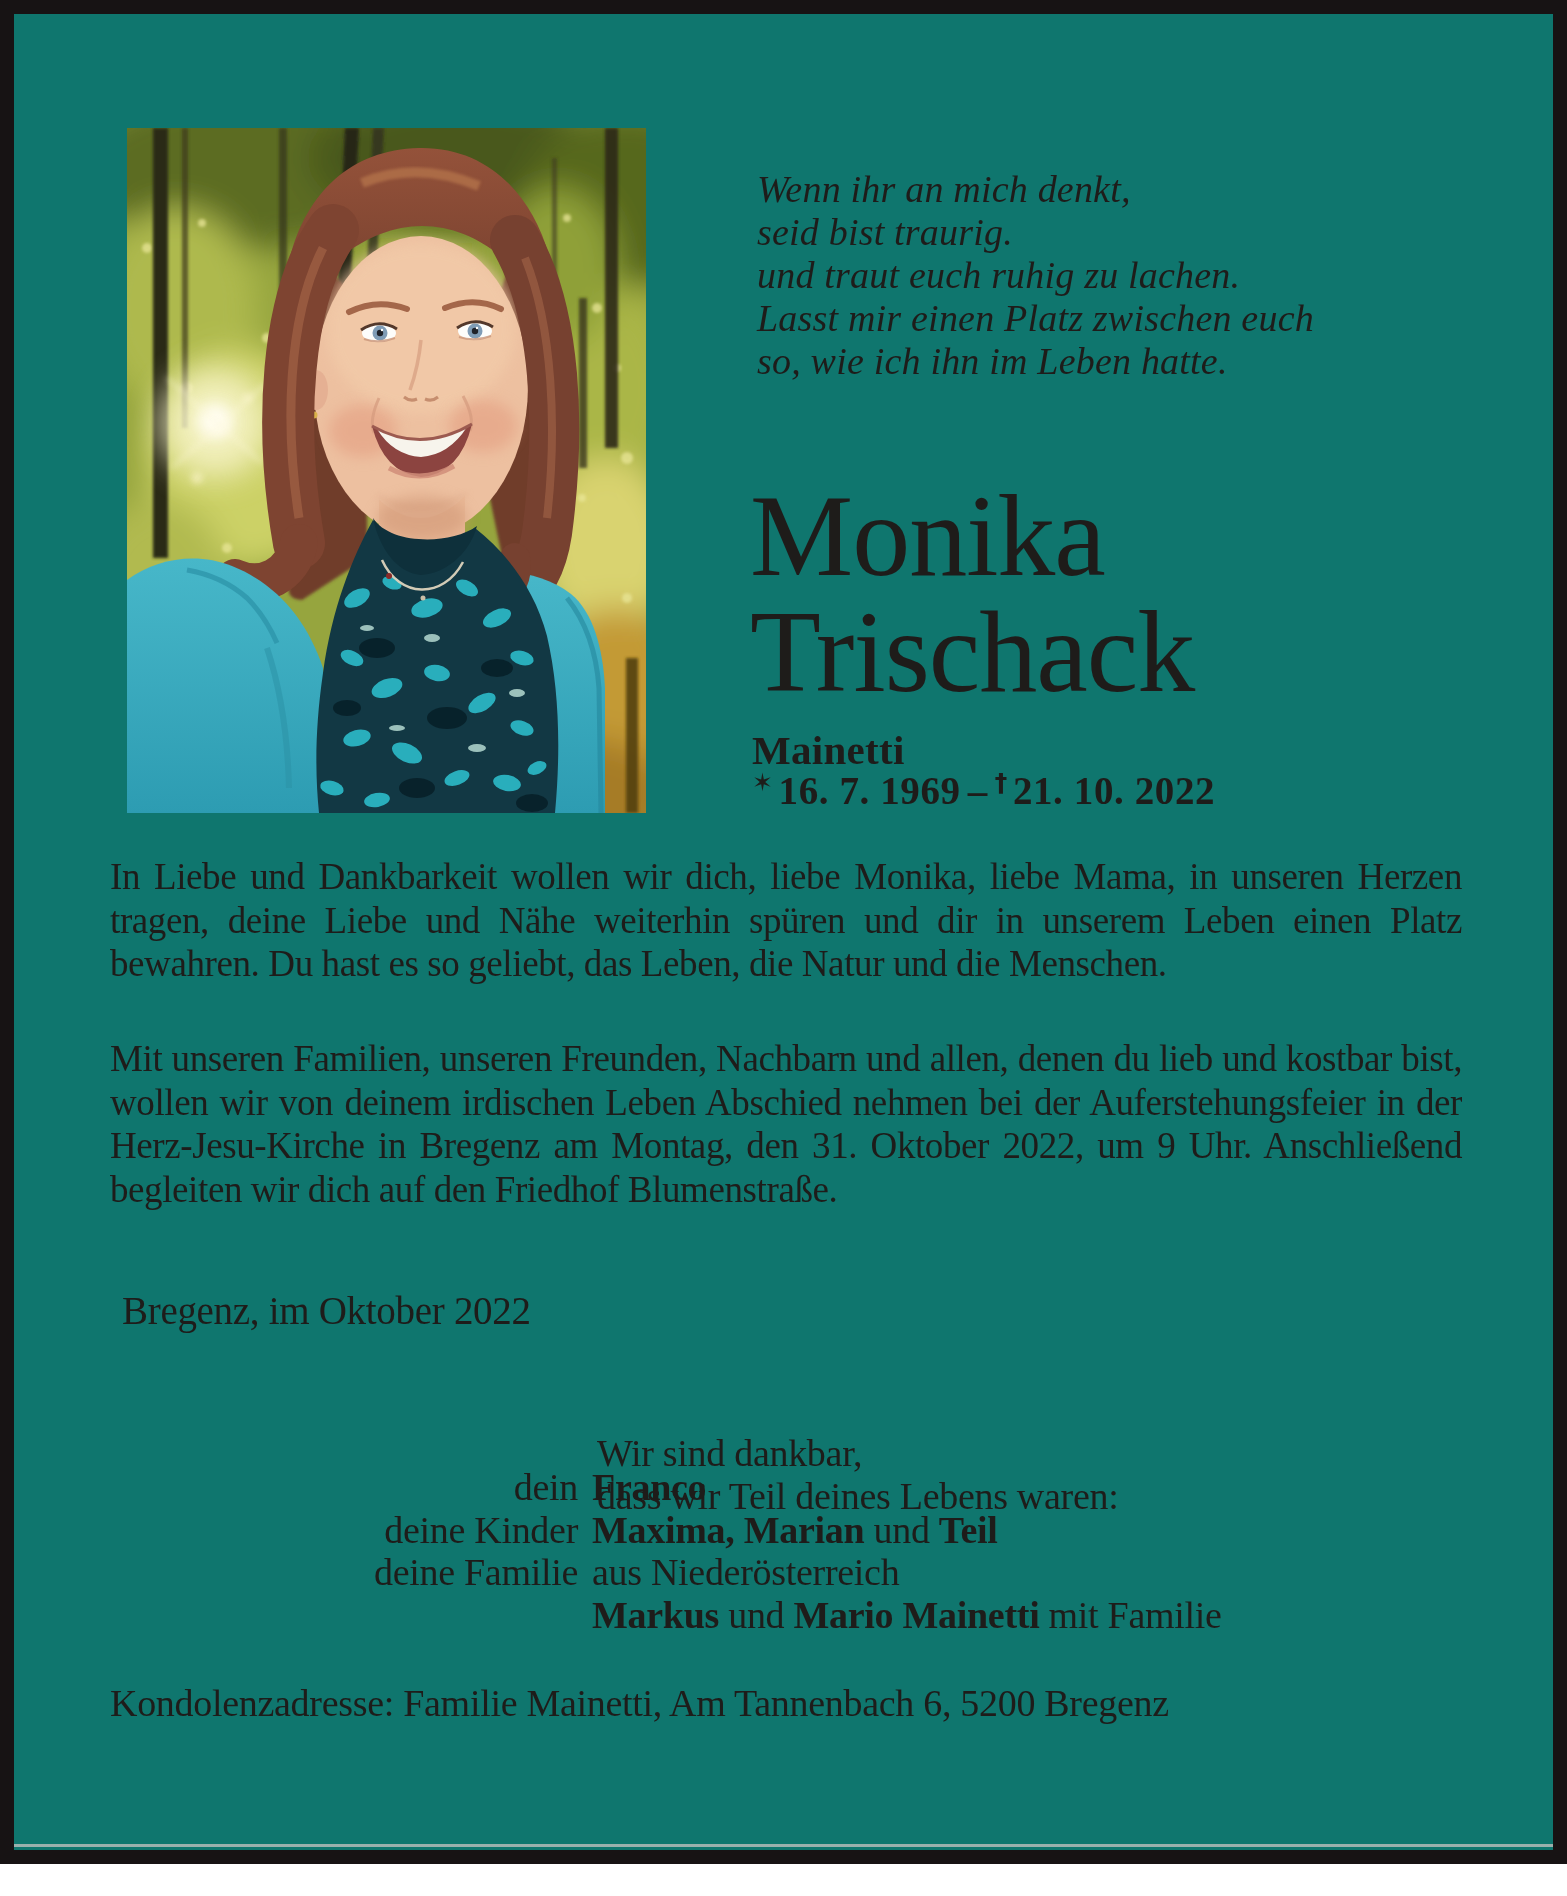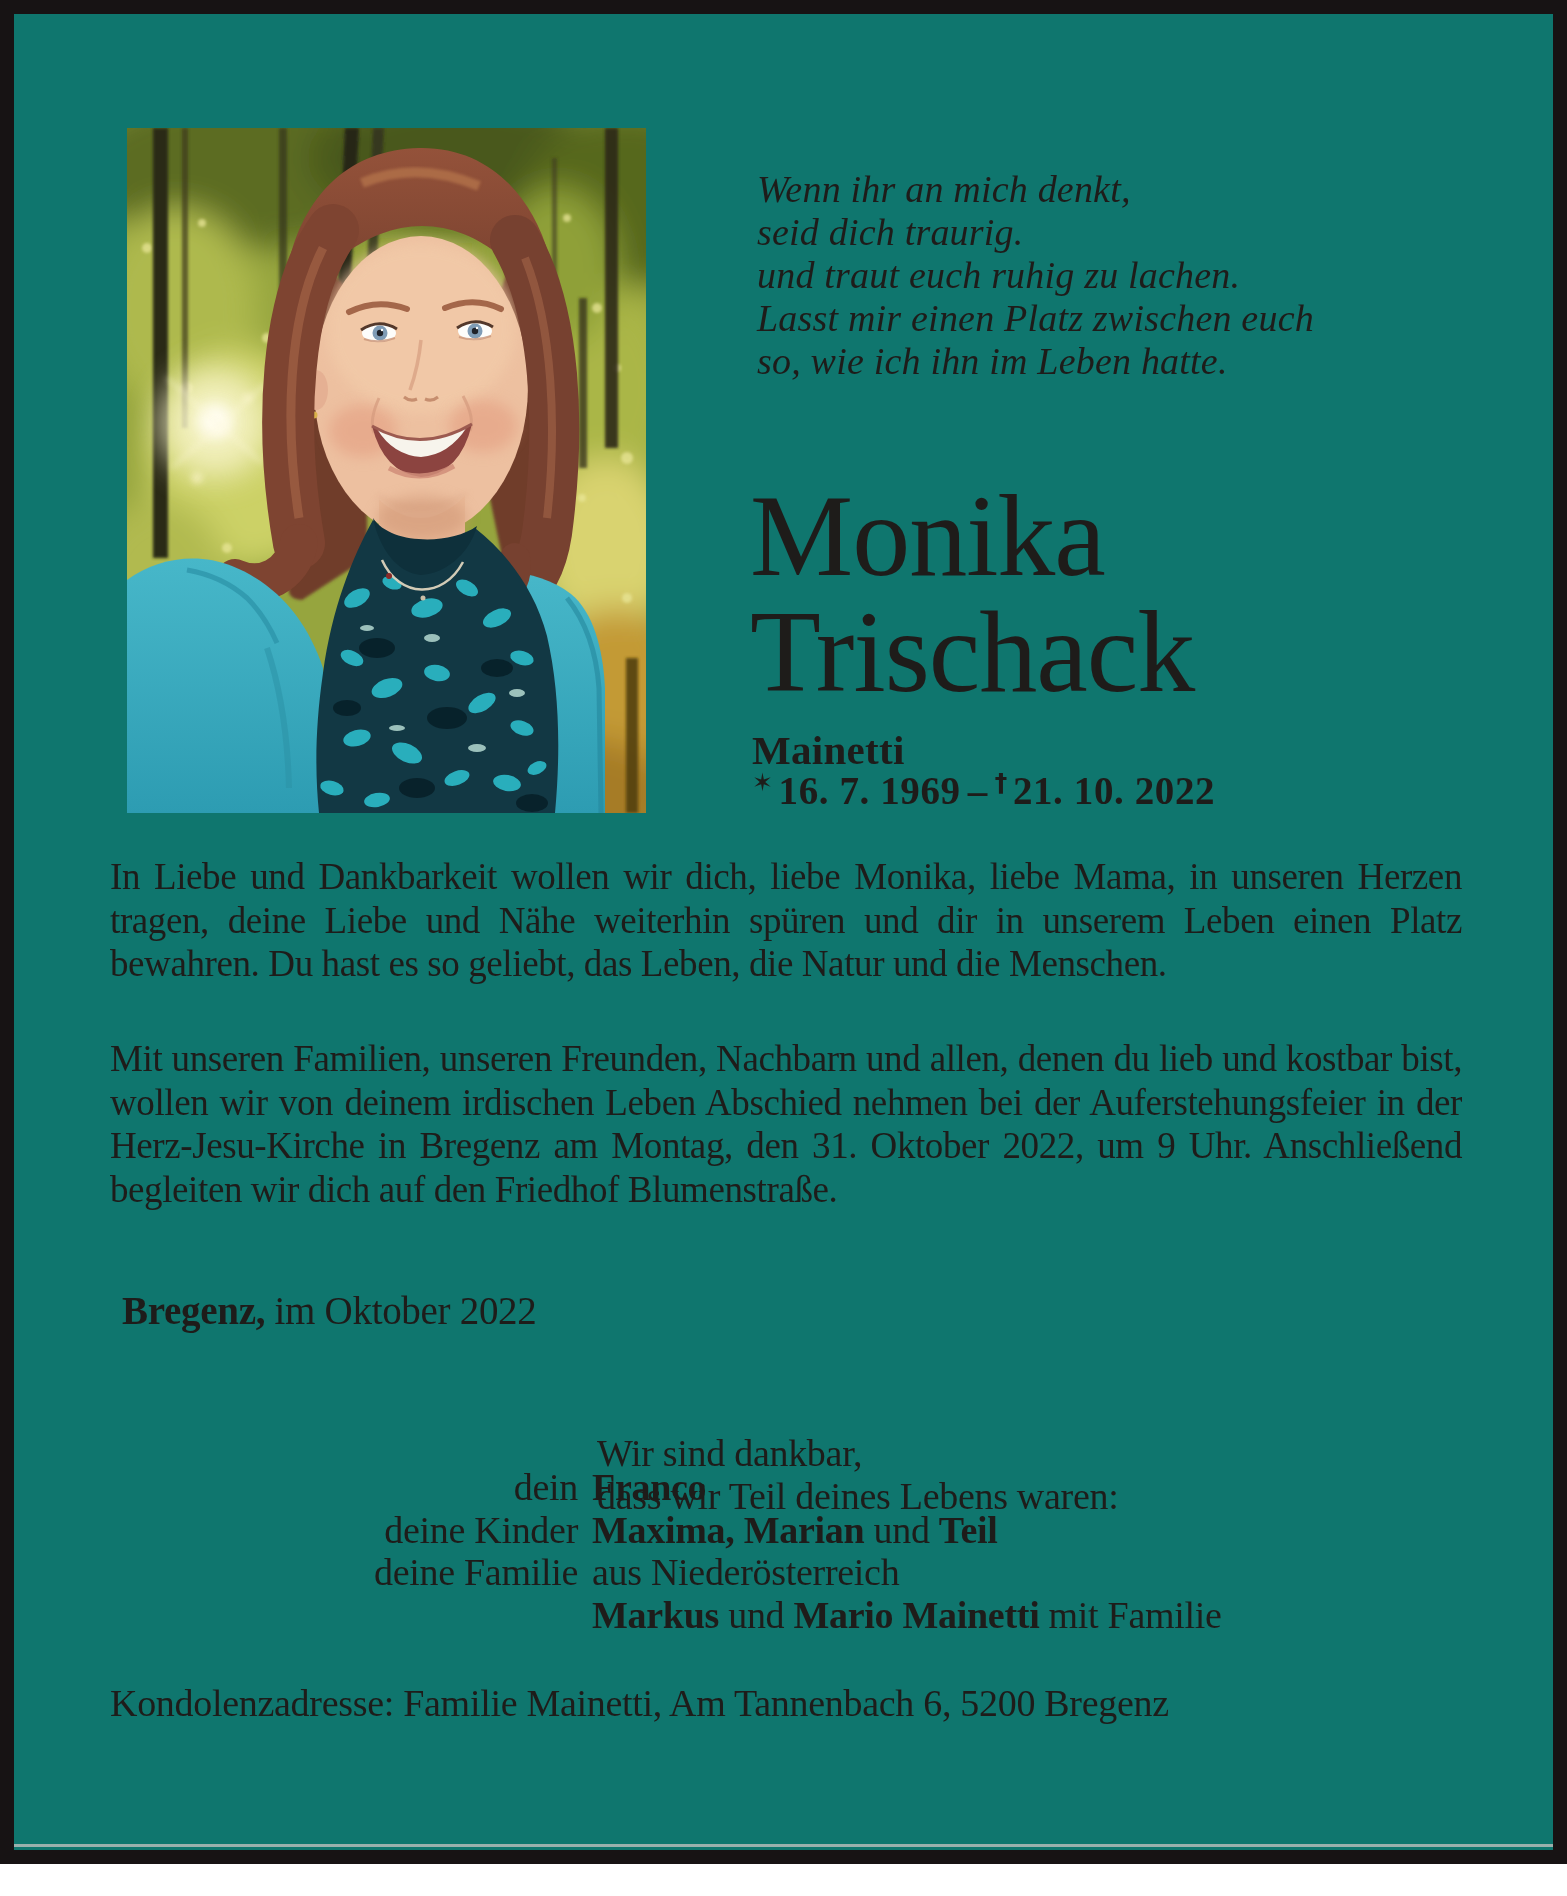--- a/index.html
+++ b/index.html
@@ -54,21 +54,21 @@
     position:absolute;left:110px;width:1352px;
     font-size:37px;line-height:43.5px;
     text-align:justify;margin:0;letter-spacing:-0.4px;
   }
   .p1{top:855px;}
   .p2{top:1037px;}
   .place-date{
     position:absolute;left:122px;top:1288px;
     font-size:39px;letter-spacing:-0.3px;
   }
-  .place-date .b{font-weight:700;}
+  .place-date .b{font-weight:400;}
   .gratitude{
     position:absolute;left:583px;top:1432px;
     font-size:38px;line-height:43px;letter-spacing:-0.3px;margin-left:14px;
   }
   .family-grid{
     position:absolute;left:110px;top:1466px;
     display:grid;grid-template-columns:468px auto;column-gap:14px;
     font-size:38px;line-height:42.5px;letter-spacing:-0.3px;
   }
   .family-grid .flabel{text-align:right;}
@@ -268,21 +268,21 @@
 
         <path d="M255,432 C272,470 316,472 336,434" stroke="#ddd3bd" stroke-width="2.5" fill="none" opacity=".95"></path>
         <circle cx="262" cy="448" r="3" fill="#8a2a28"></circle>
         <circle cx="296" cy="470" r="2.5" fill="#c9bfa8"></circle>
       </g>
     </svg>
   </div>
 
   <div class="poem">
     <div>Wenn ihr an mich denkt,</div>
-    <div>seid dich traurig.</div>
+    <div>seid bist traurig.</div>
     <div>und traut euch ruhig zu lachen.</div>
     <div>Lasst mir einen Platz zwischen euch</div>
     <div>so, wie ich ihn im Leben hatte.</div>
   </div>
 
   <h1 class="name">
     <div>Monika</div>
     <div>Trischack</div>
   </h1>
   <div class="maiden">Mainetti</div>

